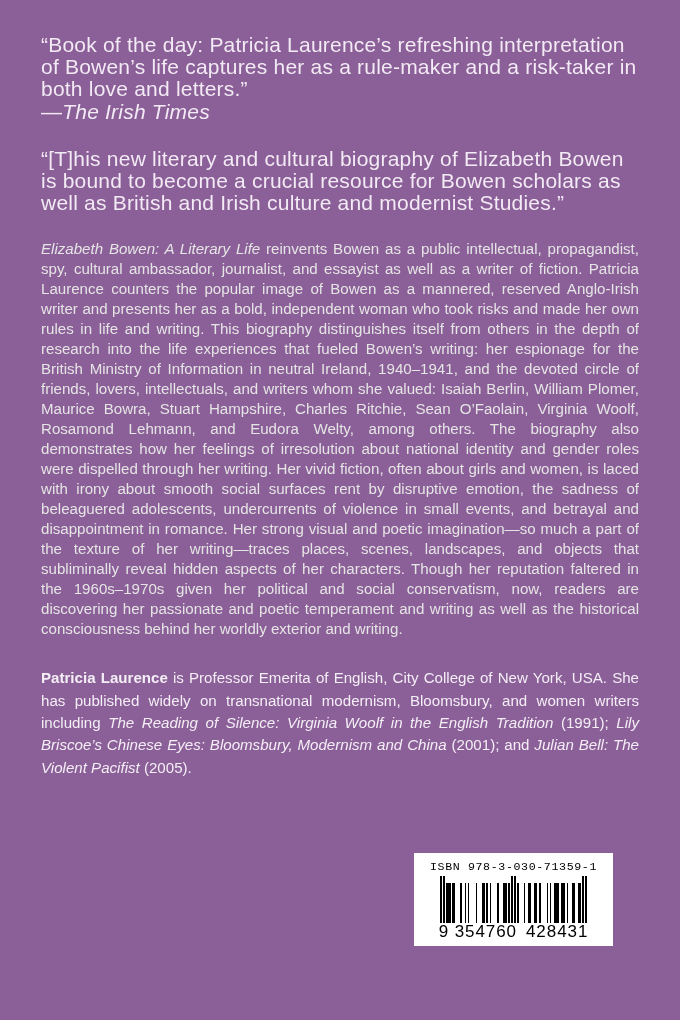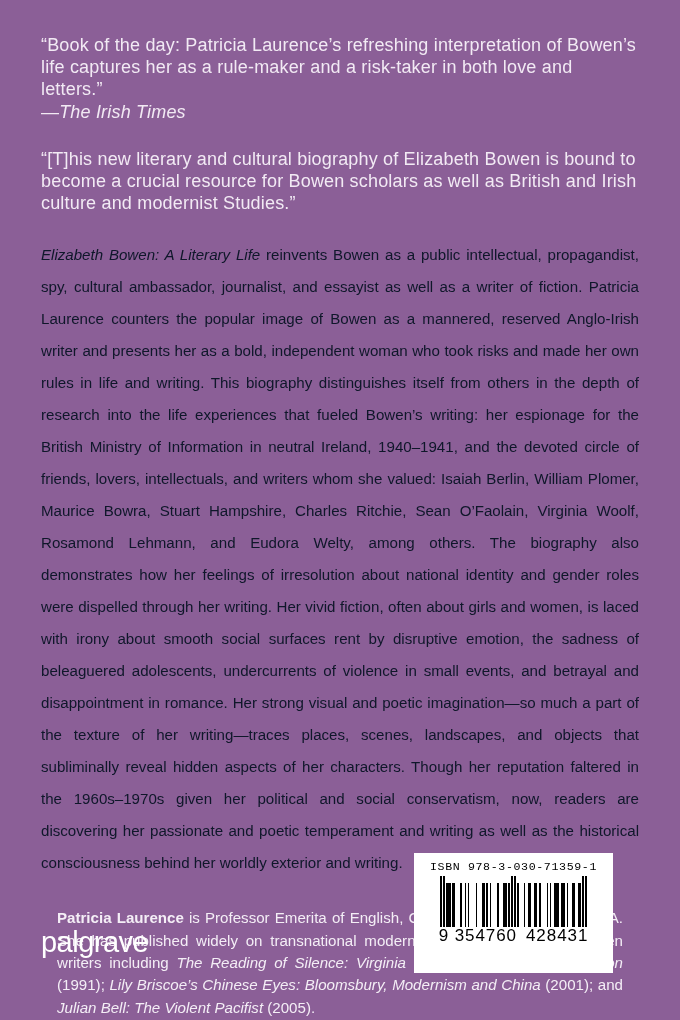--- a/index.html
+++ b/index.html
@@ -25,45 +25,45 @@
   .content {
     position: absolute;
     left: 41px;
     top: 34px;
     width: 598px;
   }
 
   
   .blurb {
     color: #f2eaf4;
-    font-size: 18px;
+    font-size: 21px;
     line-height: 22.2px;
     margin: 0 0 25px 0;
     text-align: left;
     letter-spacing: 0.01em;
   }
 
   .attrib {
     display: block;
   }
 
   .body-copy {
-    color: #0f172a;
+    color: #e5e5e5;
     font-size: 15.1px;
-    line-height: 32px;
+    line-height: 20px;
     margin: 0 0 28px 0;
     text-align: justify;
     text-justify: inter-word;
   }
 
   .bio {
     color: #f4eef6;
     font-size: 15.1px;
     line-height: 22.3px;
-    margin: 16px;
+    margin: 0;
     text-align: justify;
     text-justify: inter-word;
   }
 
   i, .ital { font-style: italic; }
   b, .bold { font-weight: bold; }
 
   
   .logo {
     position: absolute;
@@ -89,24 +89,24 @@
 
   
   .barcode-block {
     position: absolute;
     left: 414px;
     top: 853px;
     width: 199px;
   }
   .barcode-white {
     background: #ffffff;
-    padding: 7px 8px 20px 8px;
+    padding: 7px 8px 4px 8px;
     box-sizing: border-box;
     width: 199px;
-    height: 120px;
+    height: 93px;
     display: flex;
     flex-direction: column;
     align-items: center;
   }
   .isbn-line {
     font-family: "Liberation Mono", "DejaVu Sans Mono", monospace;
     font-size: 11.6px;
     color: #000;
     letter-spacing: 0.055em;
     white-space: nowrap;
@@ -171,21 +171,20 @@
       <span>“[T]his new literary and cultural biography of Elizabeth Bowen is bound to become a crucial resource for Bowen scholars as well as British and Irish culture and modernist Studies.”</span><br>
     </p>
 
     <p class="body-copy"><i>Elizabeth Bowen: A Literary Life</i><span> reinvents Bowen as a public intellectual, propagandist, spy, cultural ambassador, journalist, and essayist as well as a writer of fiction. Patricia Laurence counters the popular image of Bowen as a mannered, reserved Anglo-Irish writer and presents her as a bold, independent woman who took risks and made her own rules in life and writing. This biography distinguishes itself from others in the depth of research into the life experiences that fueled Bowen’s writing: her espionage for the British Ministry of Information in neutral Ireland, 1940–1941, and the devoted circle of friends, lovers, intellectuals, and writers whom she valued: Isaiah Berlin, William Plomer, Maurice Bowra, Stuart Hampshire, Charles Ritchie, Sean O’Faolain, Virginia Woolf, Rosamond Lehmann, and Eudora Welty, among others. The biography also demonstrates how her feelings of irresolution about national identity and gender roles were dispelled through her writing. Her vivid fiction, often about girls and women, is laced with irony about smooth social surfaces rent by disruptive emotion, the sadness of beleaguered adolescents, undercurrents of violence in small events, and betrayal and disappointment in romance. Her strong visual and poetic imagination—so much a part of the texture of her writing—traces places, scenes, landscapes, and objects that subliminally reveal hidden aspects of her characters. Though her reputation faltered in the 1960s–1970s given her political and social conservatism, now, readers are discovering her passionate and poetic temperament and writing as well as the historical consciousness behind her worldly exterior and writing.</span></p>
 
     <p class="bio"><b>Patricia Laurence</b><span> is Professor Emerita of English, City College of New York, USA. She has published widely on transnational modernism, Bloomsbury, and women writers including </span><i>The Reading of Silence: Virginia Woolf in the English Tradition</i><span> (1991); </span><i>Lily Briscoe’s Chinese Eyes: Bloomsbury, Modernism and China</i><span> (2001); and </span><i>Julian Bell: The Violent Pacifist</i><span> (2005).</span></p>
 
   </div>
 
   <div class="logo">
-    <span class="logo-top">palgrave</span>
   </div>
 
   <div class="barcode-block">
     <div class="barcode-white">
       <div class="isbn-line">ISBN 978-3-030-71359-1</div>
       <div class="bars" id="bars">
           <span class="tall" style="width: 1.55px;"></span>
           <span class="gap" style="width: 1.55px;"></span>
           <span class="tall" style="width: 1.55px;"></span>
           <span class="gap" style="width: 1.55px;"></span>

